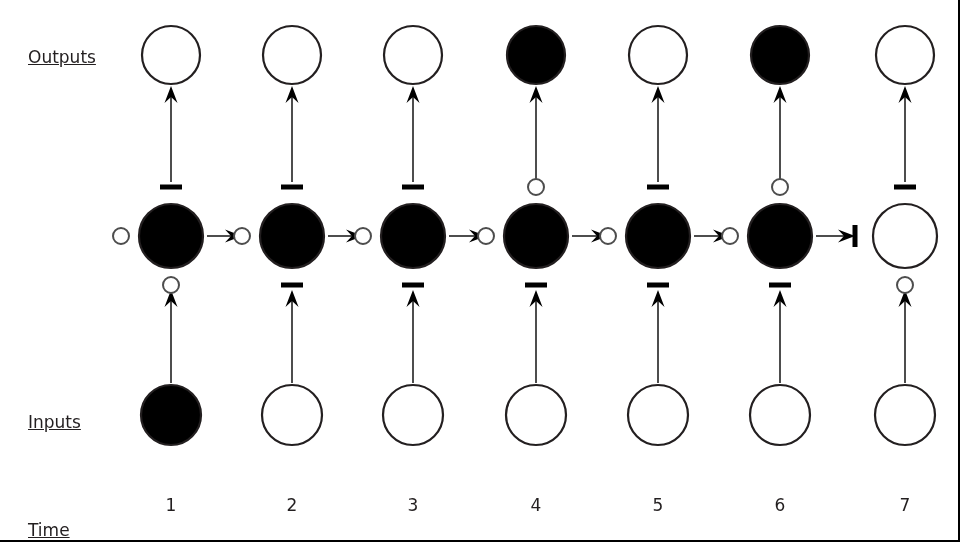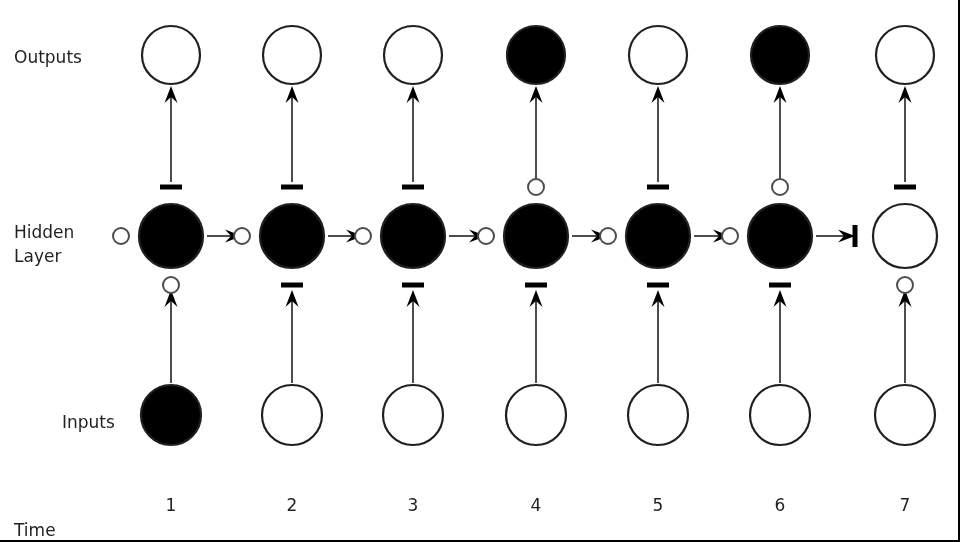--- a/index.html
+++ b/index.html
@@ -33,30 +33,31 @@
     position: absolute;
     left: 0;
     bottom: 0;
     width: 960px;
     height: 2px;
     background: #000000;
   }
   
   .row-label {
     position: absolute;
-    left: 14px;
+    left: 28px;
     font-size: 17px;
     line-height: 24px;
     color: #231f20;
     white-space: pre-line;
     text-align: left;
+    text-decoration: underline;
   }
   #label-outputs { top: 45px; }
   #label-hidden  { top: 220px; }
-  #label-inputs  { top: 410px; margin-left: 48px; }
+  #label-inputs  { top: 410px; }
   #label-time    { top: 498px; font-size: 17px; margin-top: 20px; }
 
   
   #diagram-svg {
     position: absolute;
     left: 0;
     top: 0;
     width: 960px;
     height: 542px;
   }
@@ -89,22 +90,20 @@
     text-anchor: middle;
   }
 </style>
 </head>
 <body>
 
 <div id="diagram-root">
 
   <div class="row-label" id="label-outputs">Outputs</div>
 
-  <div class="row-label" id="label-hidden">Hidden
-Layer</div>
 
   <div class="row-label" id="label-inputs">Inputs</div>
 
   <div class="row-label" id="label-time">Time</div>
 
   <svg id="diagram-svg" viewBox="0 0 960 542">
     <g id="layer-connections">
         <g>
           <line x1="171" y1="383" x2="171" y2="299" class="conn-line"></line>
           <path d="M 171 290 L 164.5 307 L 171 301 L 177.5 307 Z" class="arrow-head"></path>

